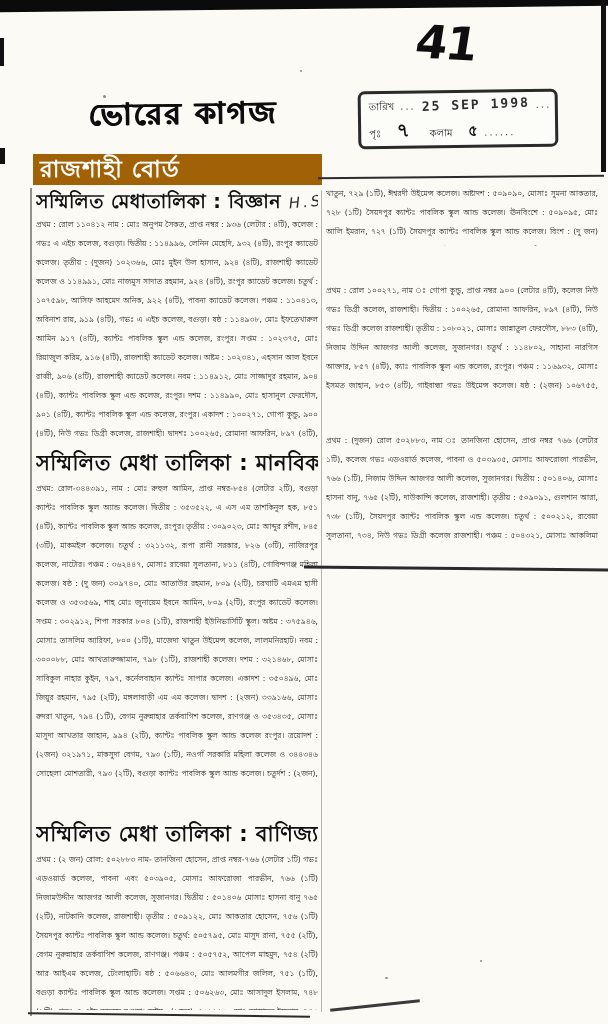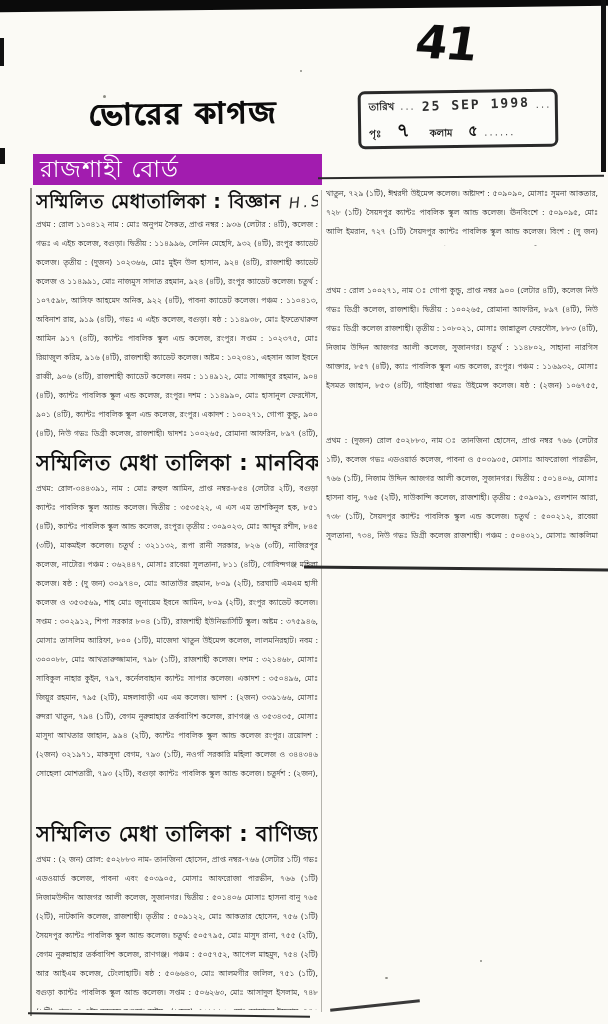--- a/index.html
+++ b/index.html
@@ -23,29 +23,29 @@
     position:absolute;left:88px;top:90px;font-size:30px;font-weight:bold;
     letter-spacing:2px;color:#0d0d0d;transform:rotate(-0.8deg);
     text-shadow:1px 0 0 #0d0d0d;
   }
   .stamp-box{
     position:absolute;left:358px;top:90px;width:200px;height:58px;
     border:3px solid #2a2a2a;border-radius:7px;transform:rotate(-0.8deg);
     padding:4px 8px;box-sizing:border-box;background:rgba(255,255,255,0.4);
   }
   .stamp-row{display:flex;align-items:baseline;gap:6px;white-space:nowrap;}
-  .stamp-label{font-size:10px;font-weight:bold;color:#222;}
+  .stamp-label{font-size:10px;font-weight:normal;color:#222;}
   .stamp-dots{font-size:10px;color:#444;letter-spacing:2px;}
   .stamp-date{font-family:"DejaVu Sans Mono",monospace;font-size:13px;font-weight:bold;letter-spacing:2px;color:#2f2f2f;transform:rotate(-1.5deg);}
   .stamp-hand{font-size:19px;font-weight:bold;transform:rotate(-4deg);color:#111;}
   .stamp-hand.small{font-size:15px;}
 
   .board-bar{
     position:absolute;left:33px;top:154px;width:289px;height:31px;
-    background:#a21caf;color:#fff;font-size:23px;font-weight:normal;
+    background:#a16207;color:#fff;font-size:23px;font-weight:bold;
     line-height:31px;padding-left:7px;box-sizing:border-box;letter-spacing:1px;
     white-space:nowrap;overflow:hidden;
   }
 
   .col-rule-left{position:absolute;left:30px;top:188px;width:2px;height:828px;background:#6e6e66;opacity:.75;}
   .col-rule-mid{position:absolute;left:321px;top:190px;width:1px;height:822px;background:#8d8d84;opacity:.65;}
   .rule{position:absolute;background:#2b2b2b;}
   .rule-rcol-top{left:318px;top:176px;width:286px;height:2px;transform:rotate(-0.5deg);}
   .rule-rcol-bottom{left:304px;top:567px;width:304px;height:3px;transform:rotate(0.6deg);}
   .rule-lcol-bottom{left:28px;top:1014px;width:282px;height:2px;transform:rotate(0.7deg);}

